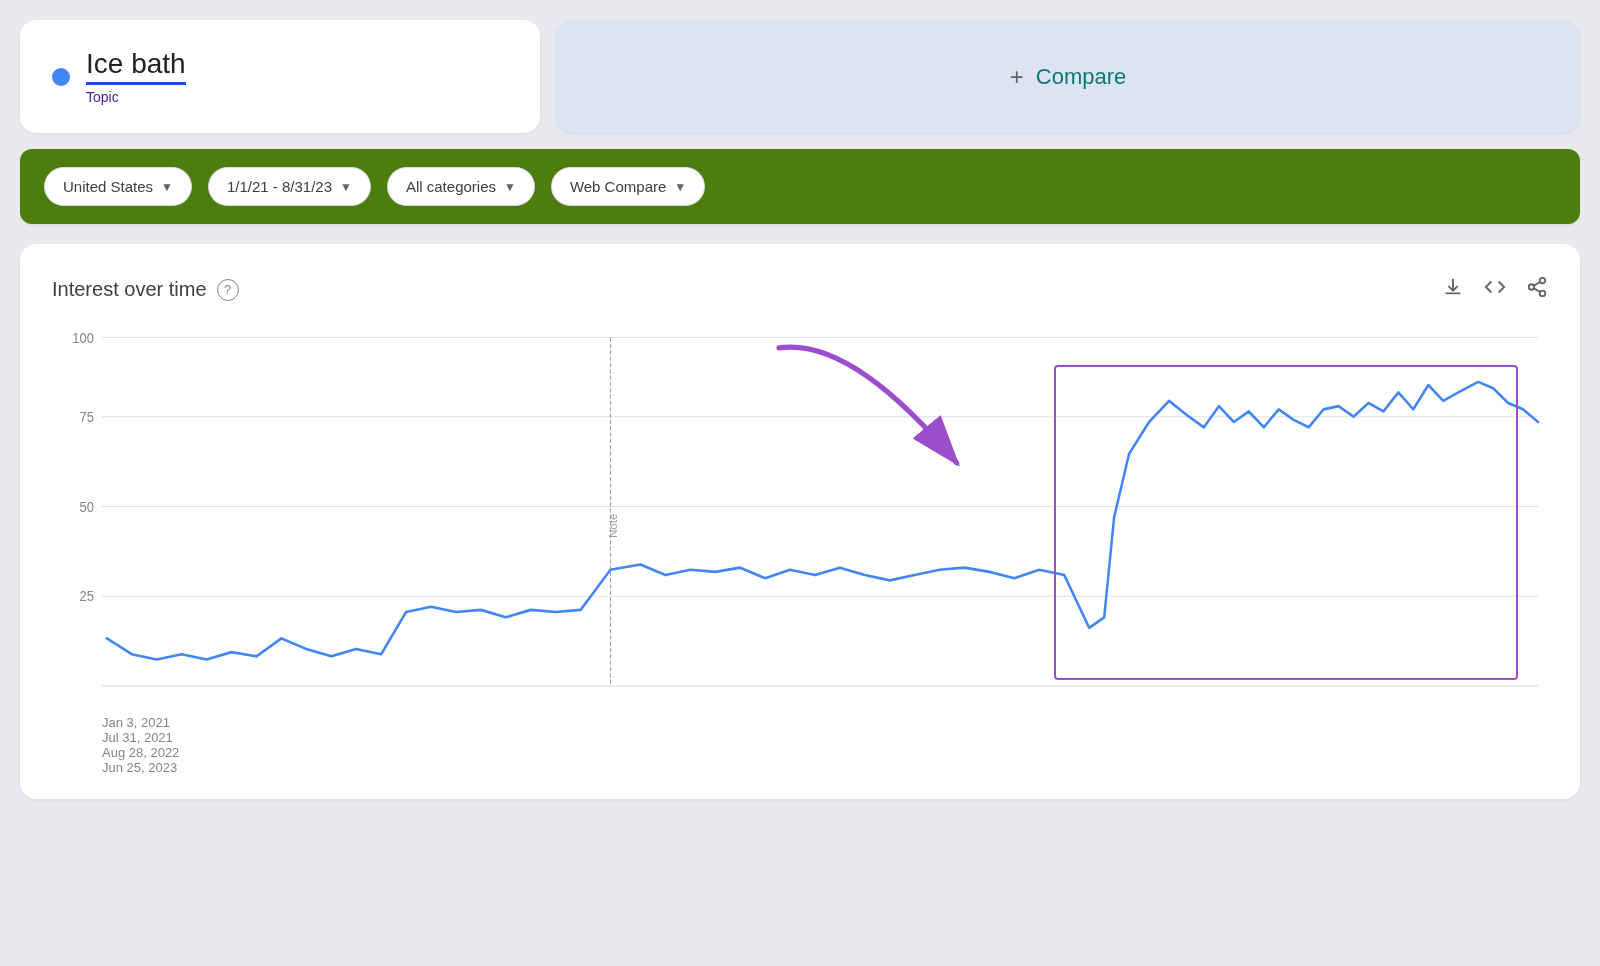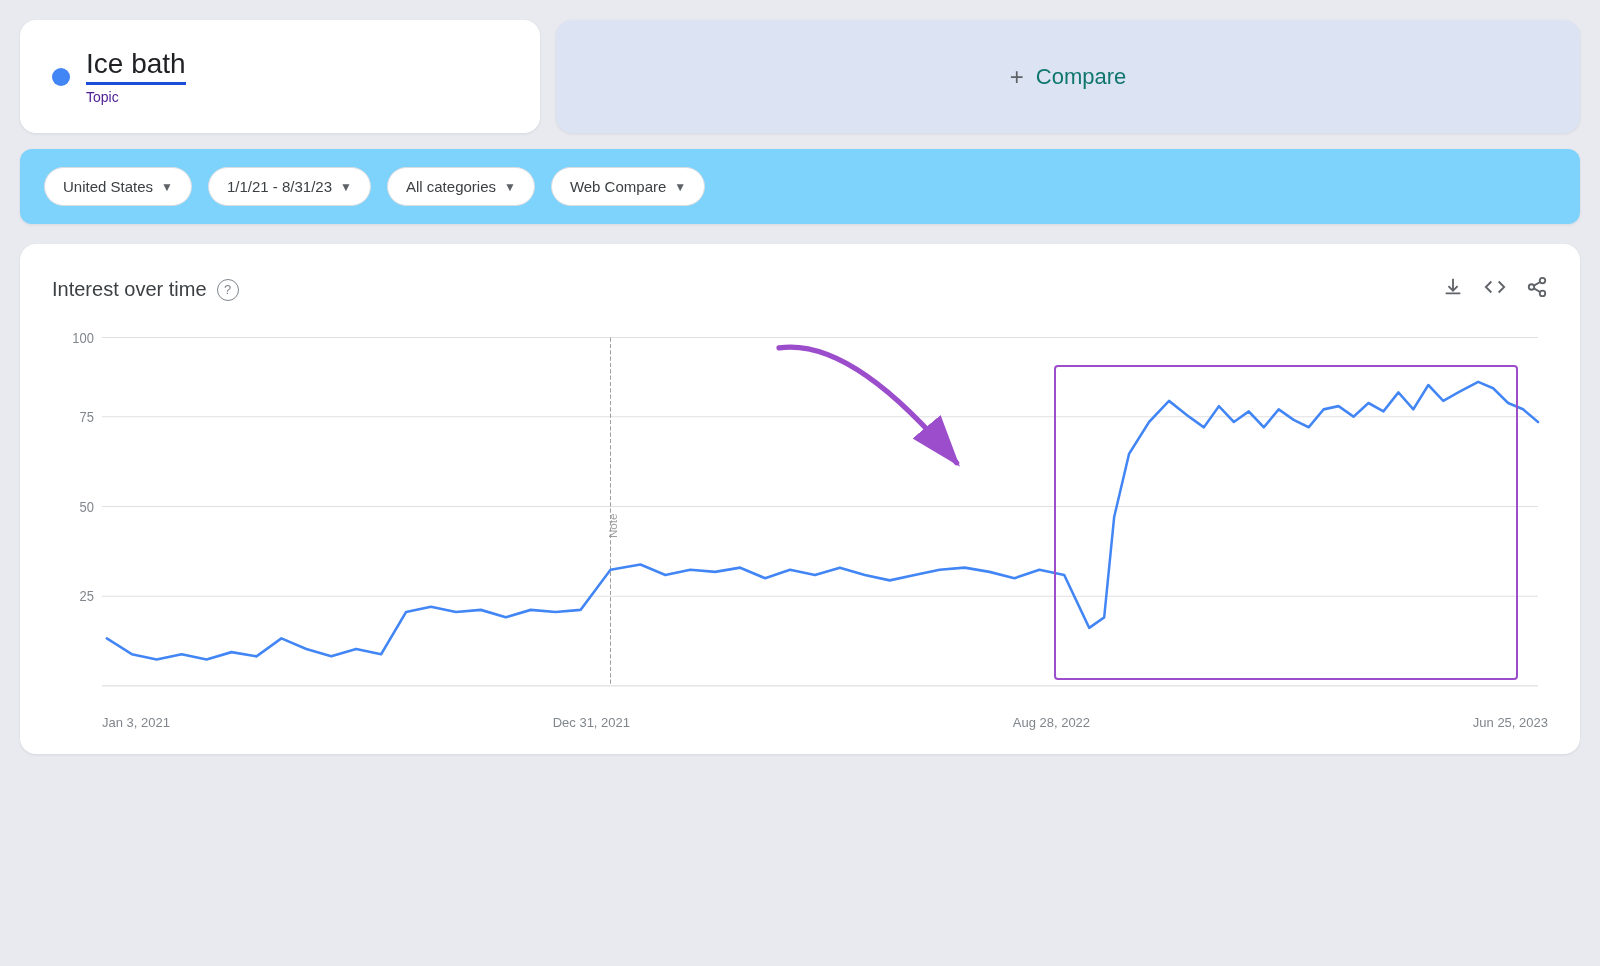--- a/index.html
+++ b/index.html
@@ -71,21 +71,21 @@
       font-size: 24px;
       color: #5f6368;
     }
 
     .compare-label {
       font-size: 22px;
       color: #0f766e;
     }
 
     .filters-row {
-      background: #7dd3fc;
+      background: #4d7c0f;
       border-radius: 12px;
       padding: 18px 24px;
       display: flex;
       gap: 16px;
       margin-bottom: 20px;
       box-shadow: 0 1px 3px rgba(0,0,0,0.08);
     }
 
     .filter-btn {
       display: flex;
@@ -179,20 +179,21 @@
       position: absolute;
       pointer-events: none;
     }
 
     .x-labels {
       display: flex;
       justify-content: space-between;
       padding: 8px 0 0 50px;
       font-size: 13px;
       color: #80868b;
+      flex-direction: column;
     }
   </style>
 </head>
 <body>
 
 <div class="top-section">
   <div class="search-card">
     <div class="blue-dot"></div>
     <div class="search-text">
       <span class="search-title">Ice bath</span>
@@ -352,17 +353,17 @@
         <marker id="arrowhead" markerWidth="10" markerHeight="7" refX="9" refY="3.5" orient="auto">
           <polygon points="0 0, 10 3.5, 0 7" fill="#9c4dcc"></polygon>
         </marker>
       </defs>
       <path d="M 30 20 Q 100 10 200 130" stroke="#9c4dcc" stroke-width="5" fill="none" marker-end="url(#arrowhead)" stroke-linecap="round"></path>
     </svg>
   </div>
 
   <div class="x-labels">
     <span>Jan 3, 2021</span>
-    <span>Dec 31, 2021</span>
+    <span>Jul 31, 2021</span>
     <span>Aug 28, 2022</span>
     <span>Jun 25, 2023</span>
   </div>
 </div>
 
 </body></html>

